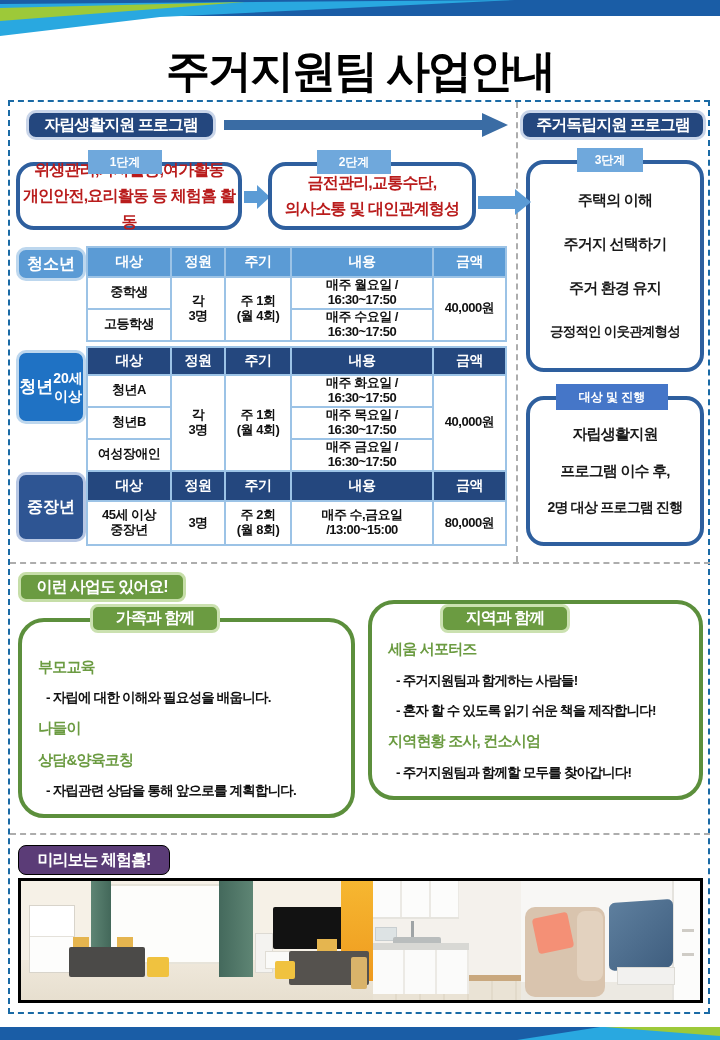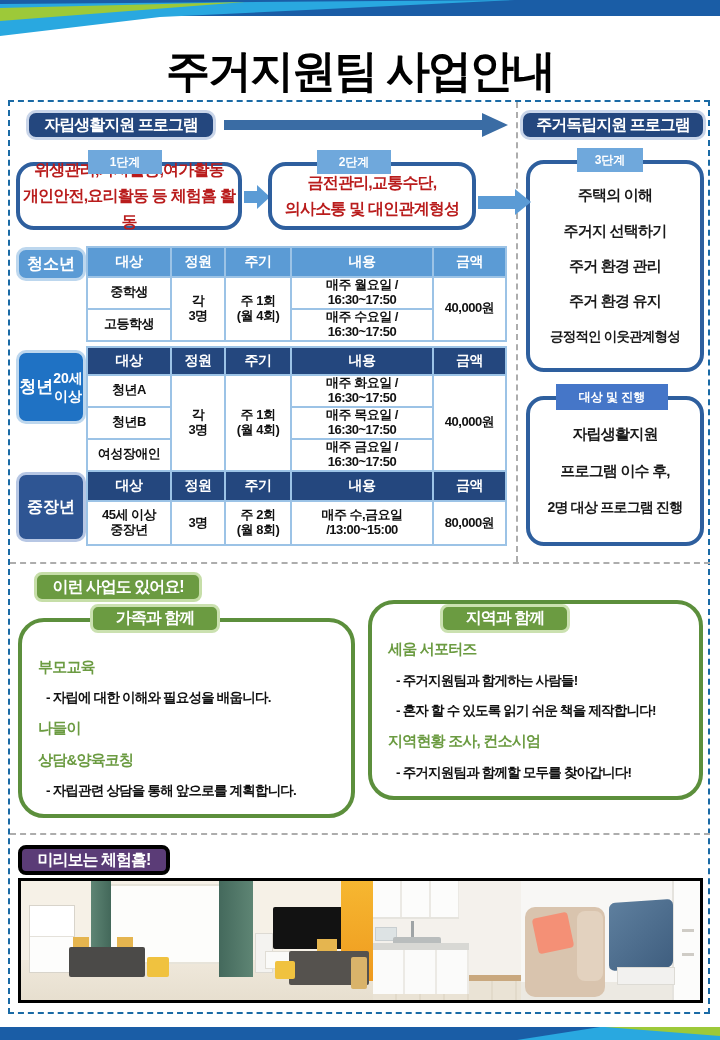--- a/index.html
+++ b/index.html
@@ -58,21 +58,21 @@
   .grn-box{background:#fff;border:4px solid #5C8F3C;border-radius:26px;box-sizing:border-box;z-index:1;}
   .grn-tab{background:#6B9B41;color:#fff;font-weight:800;font-size:16px;letter-spacing:-1px;
            border:3px solid #CBE1B0;border-radius:8px;box-sizing:border-box;z-index:3;}
   .grn-list{position:absolute;left:16px;right:10px;top:30px;bottom:8px;display:flex;
             flex-direction:column;justify-content:space-around;}
   .grn-title{color:#6B9B41;font-weight:800;font-size:15px;letter-spacing:-0.8px;}
   .grn-desc{color:#111;font-weight:700;font-size:13.5px;letter-spacing:-0.8px;padding-left:8px;}
 
   
   .pur-hdr{background:#5B3C77;color:#fff;font-weight:800;font-size:16px;letter-spacing:-1px;
-           border:4px solid #000000;border-radius:8px;box-sizing:border-box;}
+           border:1px solid #000000;border-radius:8px;box-sizing:border-box;}
   #photo-strip{left:18px;top:878px;width:685px;height:125px;border:3px solid #000;box-sizing:border-box;
                display:flex;background:#fff;}
   .photo{position:relative;height:119px;overflow:hidden;}
   .photo *{position:absolute;}
 </style>
 </head>
 <body>
 
 <svg id="top-banner" class="abs" viewBox="0 0 720 46">
   <rect x="0" y="0" width="720" height="16" fill="#1A5DA6"></rect>
@@ -109,21 +109,20 @@
 
 <div class="abs shaft" style="left:478px;top:196px;width:37px;height:13px;background:#5B9BD5;z-index:5;"></div>
 <div class="abs tri-r" style="left:515px;top:189px;border-top:13px solid transparent;border-bottom:13px solid transparent;border-left:16px solid #5B9BD5;z-index:5;"></div>
 
 <div class="abs ctr hdr-navy" style="left:520px;top:110px;width:186px;height:30px;">주거독립지원 프로그램</div>
 
 <div class="abs ctr step-label" style="left:577px;top:148px;width:66px;height:24px;">3단계</div>
 <div class="abs round-box" style="left:526px;top:160px;width:178px;height:212px;justify-content:space-around;padding:14px 2px;">
   <div class="bx-item">주택의 이해</div>
   <div class="bx-item">주거지 선택하기</div>
-  <div class="bx-item">주거 환경 관리</div>
   <div class="bx-item">주거 환경 유지</div>
   <div class="bx-item" style="font-size:13.5px;">긍정적인 이웃관계형성</div>
 </div>
 
 <div class="abs ctr step-label" style="left:556px;top:384px;width:112px;height:26px;background:#4576C8;">대상 및 진행</div>
 <div class="abs round-box" style="left:526px;top:396px;width:178px;height:150px;justify-content:space-around;padding:16px 2px;">
   <div class="bx-item">자립생활지원</div>
   <div class="bx-item">프로그램 이수 후,</div>
   <div class="bx-item" style="font-size:14px;">2명 대상 프로그램 진행</div>
 </div>
@@ -224,21 +223,21 @@
 중장년</td>
     <td>3명</td>
     <td class="pre">주 2회
 (월 8회)</td>
     <td>매주 수,금요일 /13:00~15:00</td>
     <td>80,000원</td>
   </tr>
 </tbody>
   </table>
 
-<div class="abs ctr grn-hdr" style="left:18px;top:572px;width:168px;height:30px;margin-left:16px;">이런 사업도 있어요!</div>
+<div class="abs ctr grn-hdr" style="left:18px;top:572px;width:168px;height:30px;">이런 사업도 있어요!</div>
 
 <div class="abs grn-box" style="left:18px;top:618px;width:337px;height:200px;">
   <div class="grn-list">
     <div class="grn-title">부모교육</div>
     <div class="grn-desc">- 자립에 대한 이해와 필요성을 배웁니다.</div>
     <div class="grn-title">나들이</div>
     <div class="grn-title">상담&amp;양육코칭</div>
     <div class="grn-desc">- 자립관련 상담을 통해 앞으로를 계획합니다.</div>
   </div>
 </div>

